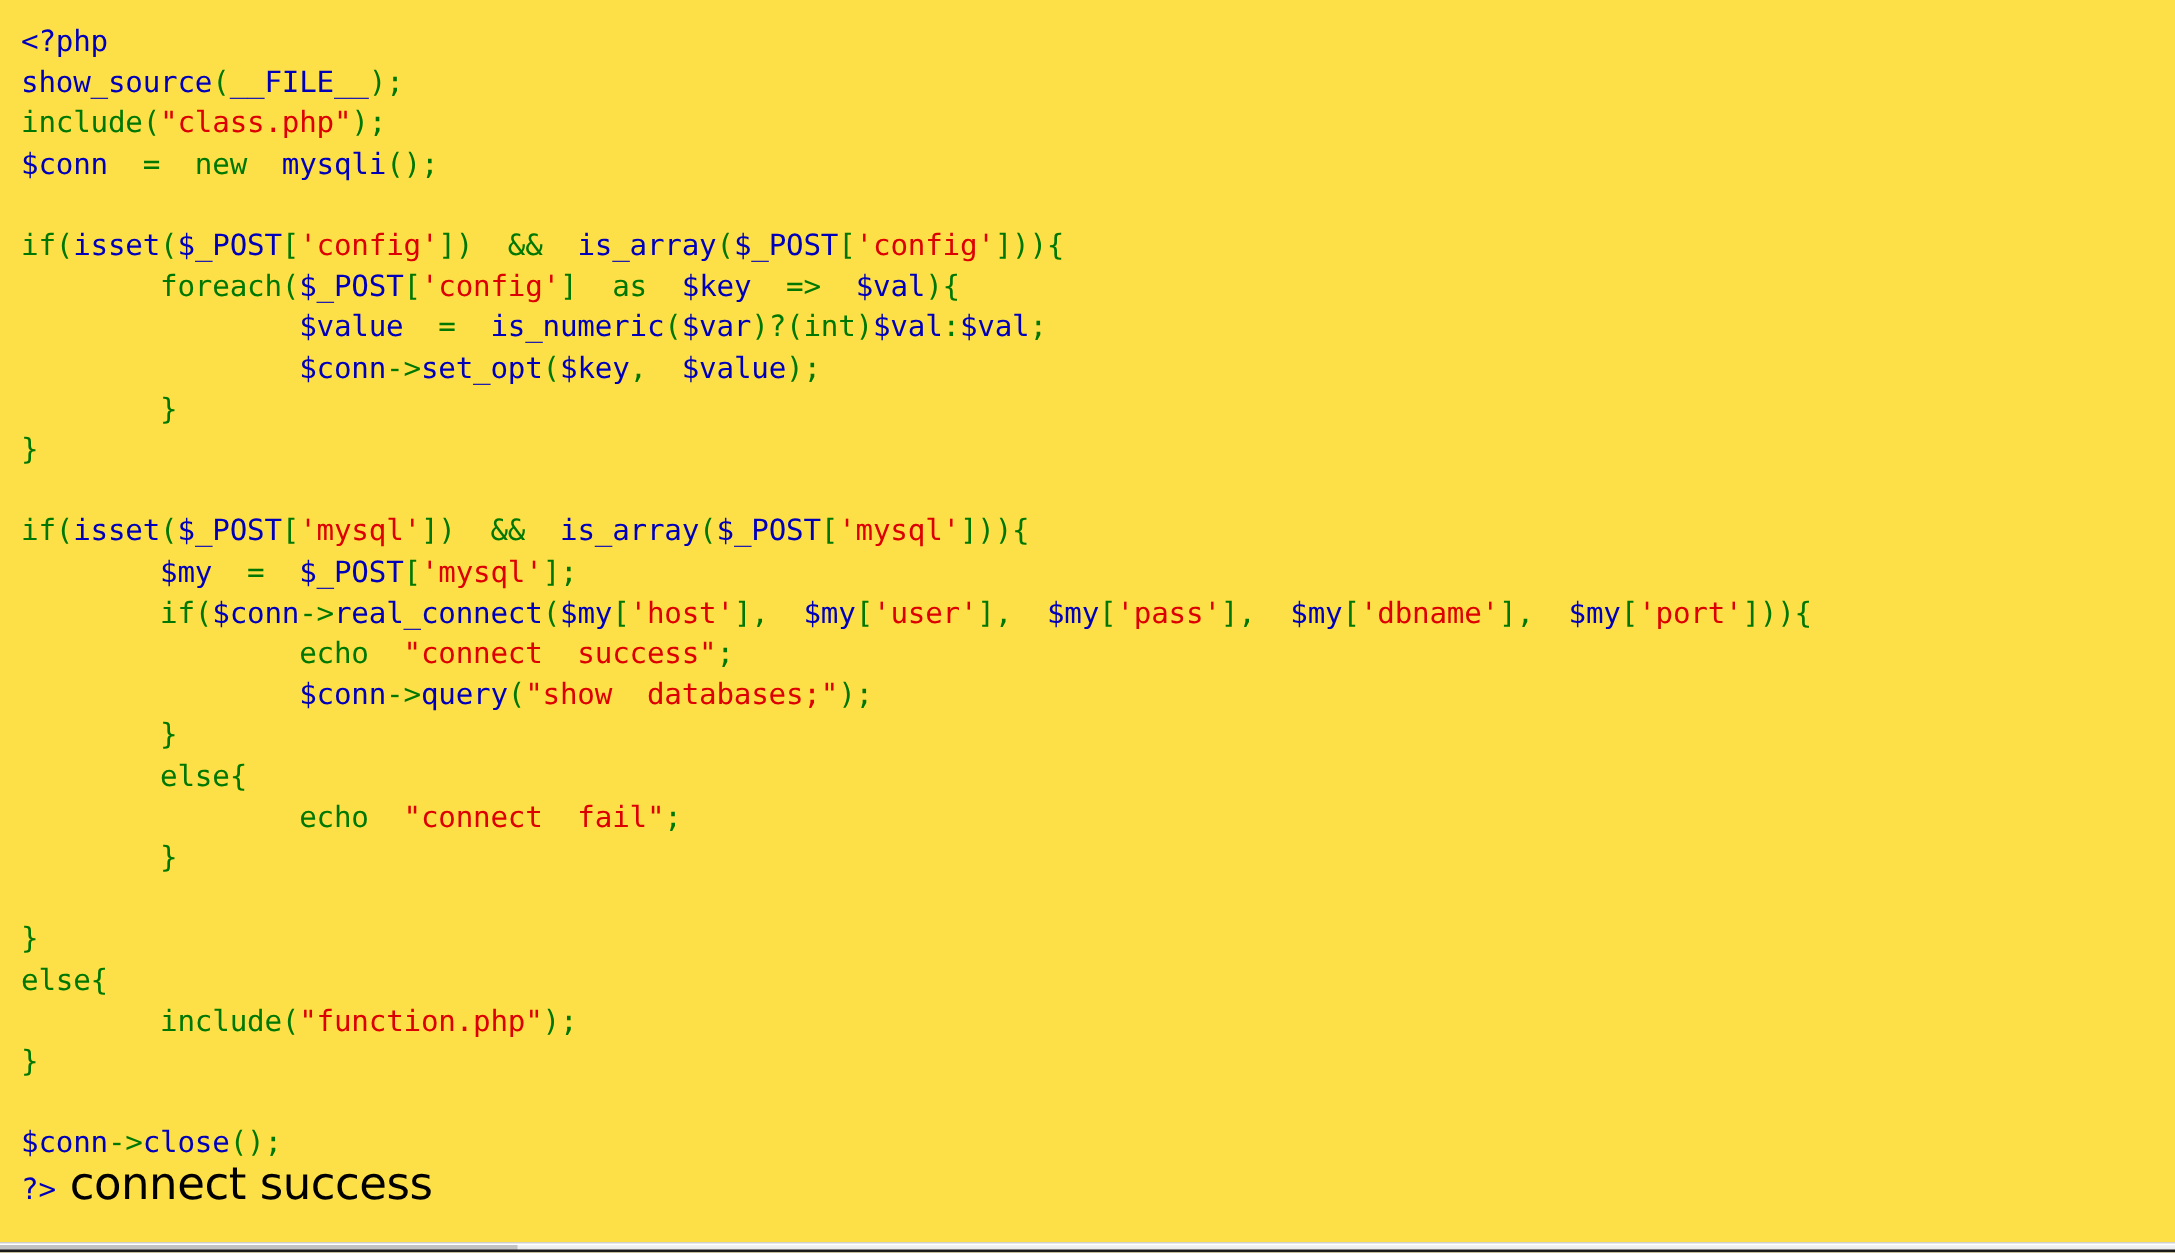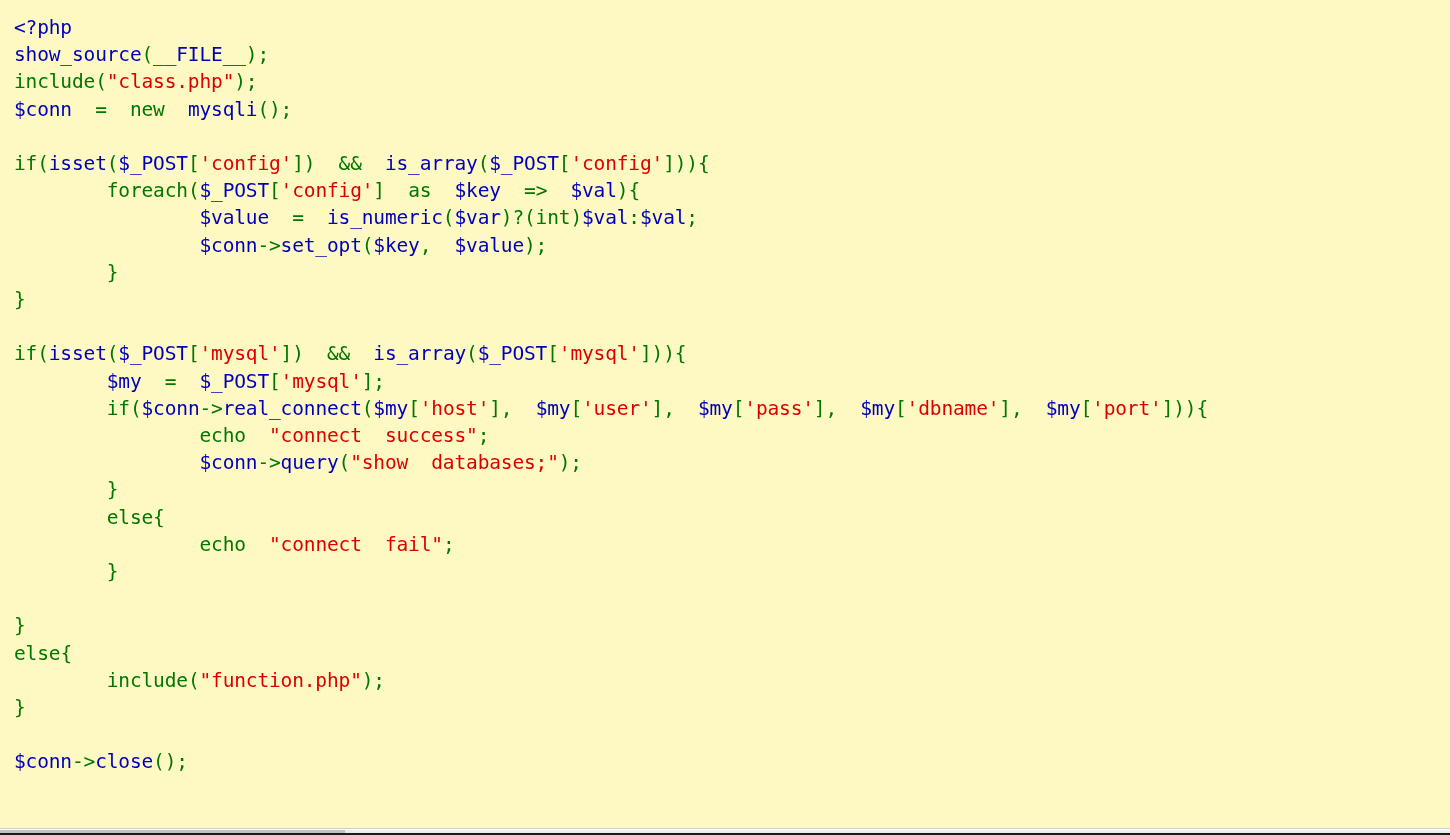--- a/index.html
+++ b/index.html
@@ -12,21 +12,21 @@
     width: 1450px;
     height: 835px;
     overflow: hidden;
     font-family: "Liberation Serif", serif;
   }
 
   #page {
     position: relative;
     width: 1450px;
     height: 835px;
-    background: #fef9c3;
+    background: #fde047;
     box-sizing: border-box;
   }
 
   
   .source-listing {
     margin: 0;
     padding: 14px 0 0 14px;
     font-family: "DejaVu Sans Mono", "Liberation Mono", monospace;
     font-size: 19.5px;
     line-height: 27.2px;
@@ -121,21 +121,21 @@
 </span><span class="code-line"><span class="tok-keyword">        </span><span class="tok-keyword">else</span><span class="tok-keyword">{</span>
 </span><span class="code-line"><span class="tok-keyword">                </span><span class="tok-keyword">echo</span><span class="tok-keyword">  </span><span class="tok-string">"connect  fail"</span><span class="tok-keyword">;</span>
 </span><span class="code-line"><span class="tok-keyword">        }</span>
 </span><span class="code-line">
 </span><span class="code-line"><span class="tok-keyword">}</span>
 </span><span class="code-line"><span class="tok-keyword">else</span><span class="tok-keyword">{</span>
 </span><span class="code-line"><span class="tok-keyword">        </span><span class="tok-keyword">include</span><span class="tok-keyword">(</span><span class="tok-string">"function.php"</span><span class="tok-keyword">);</span>
 </span><span class="code-line"><span class="tok-keyword">}</span>
 </span><span class="code-line">
 </span><span class="code-line"><span class="tok-default">$conn</span><span class="tok-keyword">-&gt;</span><span class="tok-default">close</span><span class="tok-keyword">();</span>
-</span></pre>
+</span><span class="tail-line"><span class="tok-default">?&gt;</span><span class="program-output"> connect success</span></span></pre>
 
   <div class="bottom-scrollbar">
     <div class="track"></div>
     <div class="thumb"></div>
     <div class="edge"></div>
   </div>
 
 </div>
 
 </body></html>

